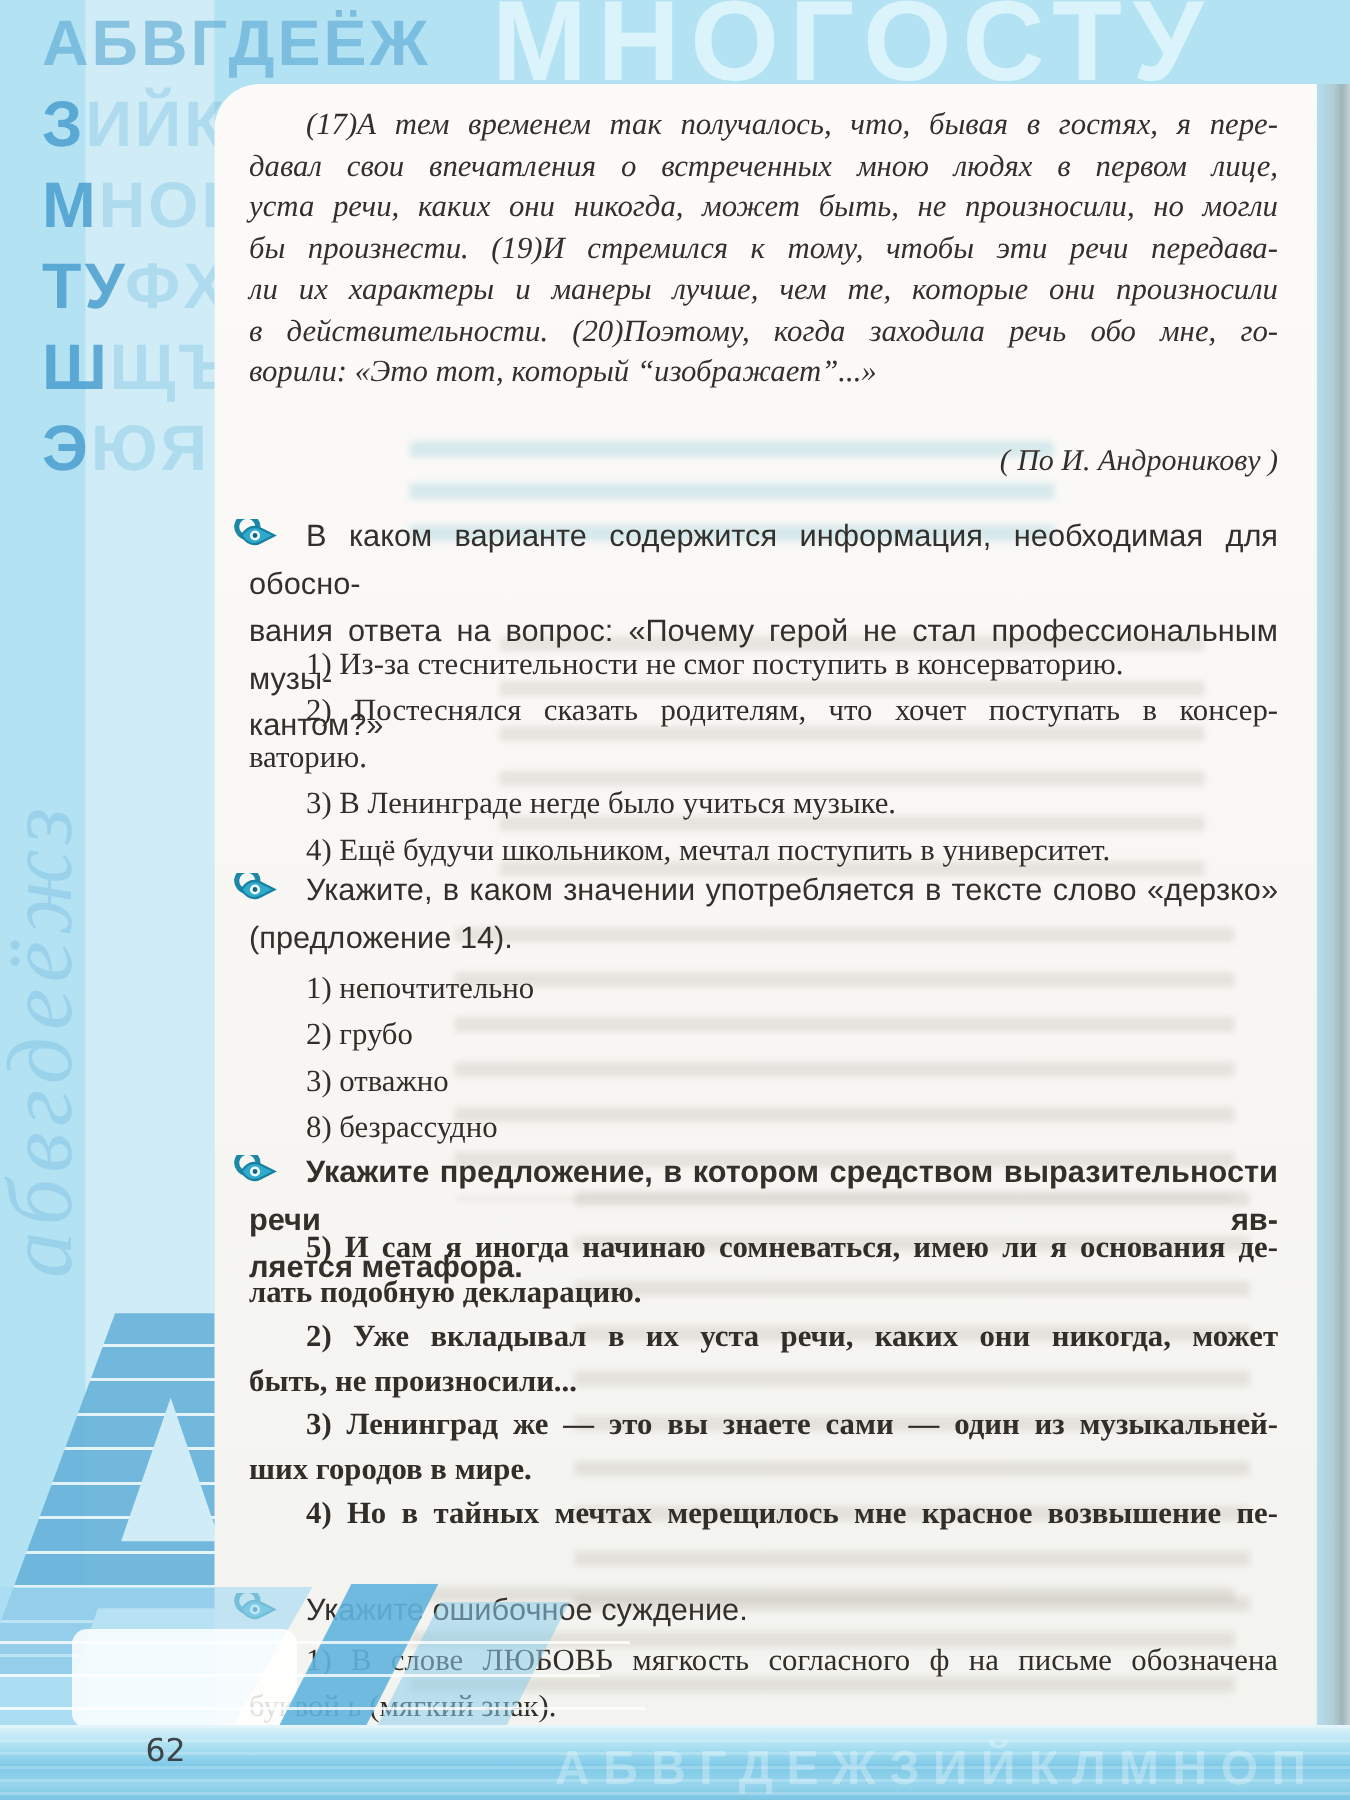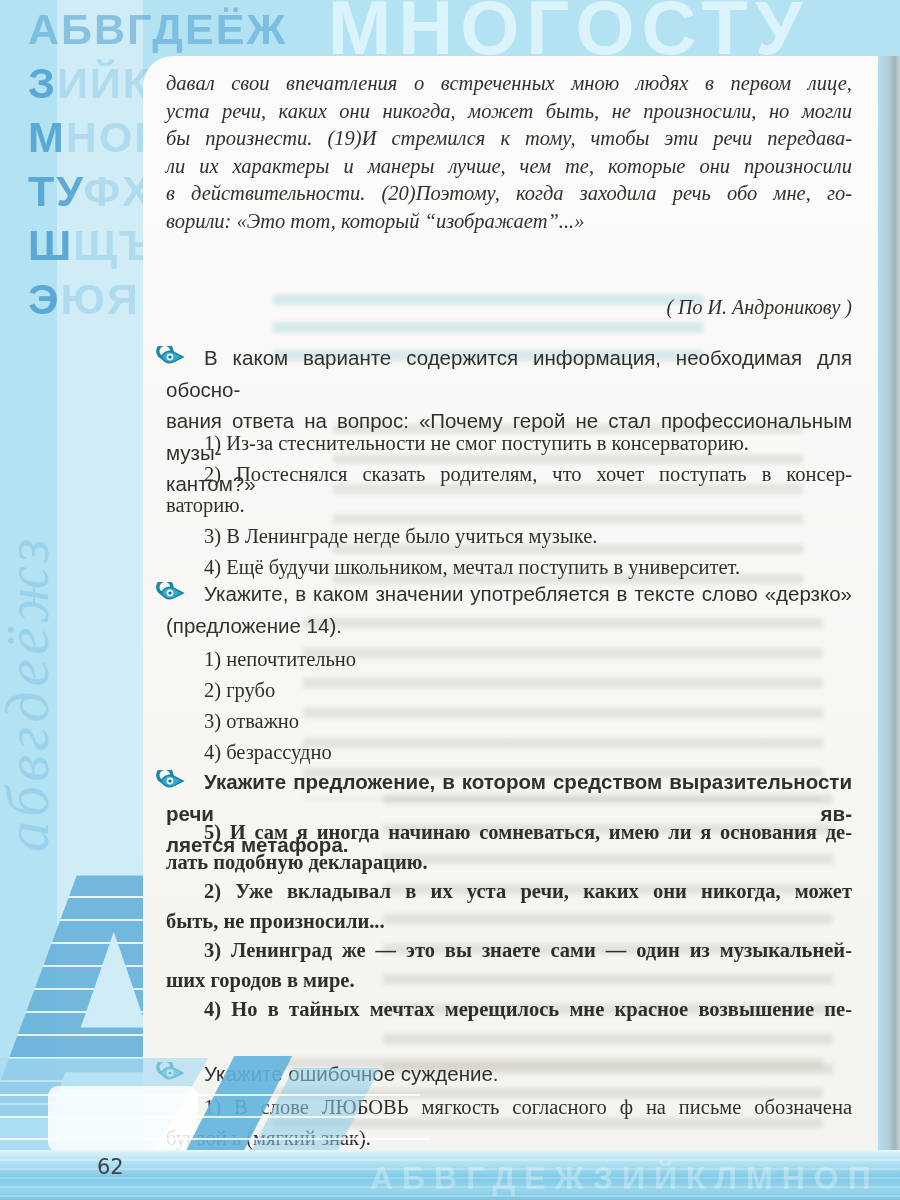--- a/index.html
+++ b/index.html
@@ -102,20 +102,21 @@
   <div class="page">
 
     <div class="bleed teal" style="left:130px;top:238px;width:430px;height:72px;"></div>
     <div class="bleed tan" style="left:190px;top:368px;width:470px;height:178px;"></div>
     <div class="bleed tan" style="left:160px;top:562px;width:520px;height:182px;"></div>
     <div class="bleed tan" style="left:240px;top:738px;width:450px;height:296px;"></div>
     <div class="bleed tan" style="left:130px;top:1002px;width:550px;height:88px;"></div>
 
     <div class="page-inner">
       <div class="passage">
+          <div class="line pass-line indent just">(17)А тем временем так получалось, что, бывая в гостях, я пере-</div>
           <div class="line pass-line just">давал свои впечатления о встреченных мною людях в первом лице,</div>
           <div class="line pass-line just">уста речи, каких они никогда, может быть, не произносили, но могли</div>
           <div class="line pass-line just">бы произнести. (19)И стремился к тому, чтобы эти речи передава-</div>
           <div class="line pass-line just">ли их характеры и манеры лучше, чем те, которые они произносили</div>
           <div class="line pass-line just">в действительности. (20)Поэтому, когда заходила речь обо мне, го-</div>
           <div class="line pass-line">ворили: «Это тот, который “изображает”...»</div>
         </div>
       <div class="attribution">( По И. Андроникову )</div>
 
       <section class="question q0">
@@ -162,21 +163,21 @@
             <div>
               <div class="line opt-line indent">1) непочтительно</div>
             </div>
             <div>
               <div class="line opt-line indent">2) грубо</div>
             </div>
             <div>
               <div class="line opt-line indent">3) отважно</div>
             </div>
             <div>
-              <div class="line opt-line indent">4) безрассудно</div>
+              <div class="line opt-line indent">8) безрассудно</div>
             </div>
           </div>
       </section>
 
       <section class="question q2">
         <svg class="q-icon" viewBox="0 0 36 22">
           <path d="M11 11 A7 7 0 1 0 11 10.9" fill="none" stroke="#1d87a8" stroke-width="3.4" stroke-linecap="round" transform="rotate(-40 9 11)"></path>
           <path d="M12 11 Q18 2 26 7 L34 11 L26 15 Q18 20 12 11 Z" fill="#2fa9cc" stroke="#17809f" stroke-width="1.4"></path>
           <circle cx="21" cy="11" r="3.4" fill="#eefcff"></circle>
             <circle cx="21" cy="11" r="1.6" fill="#11637e"></circle>

